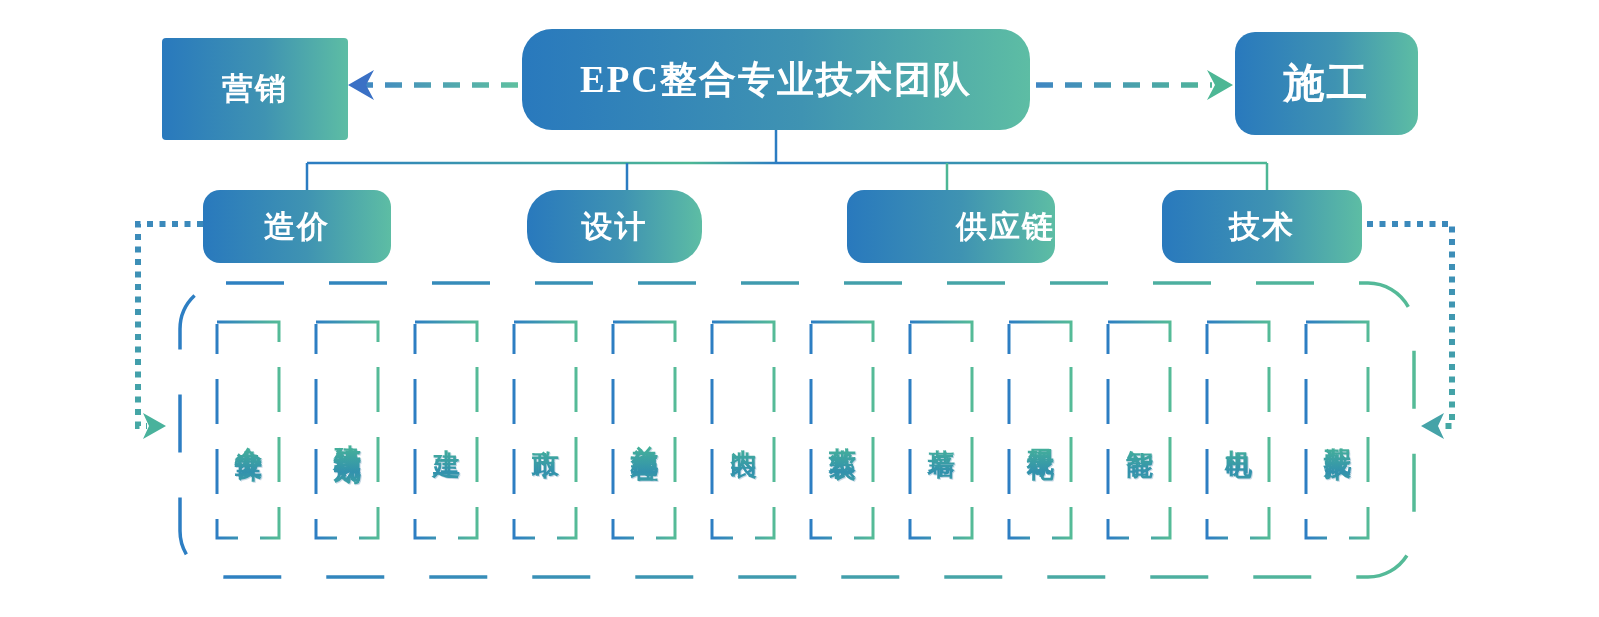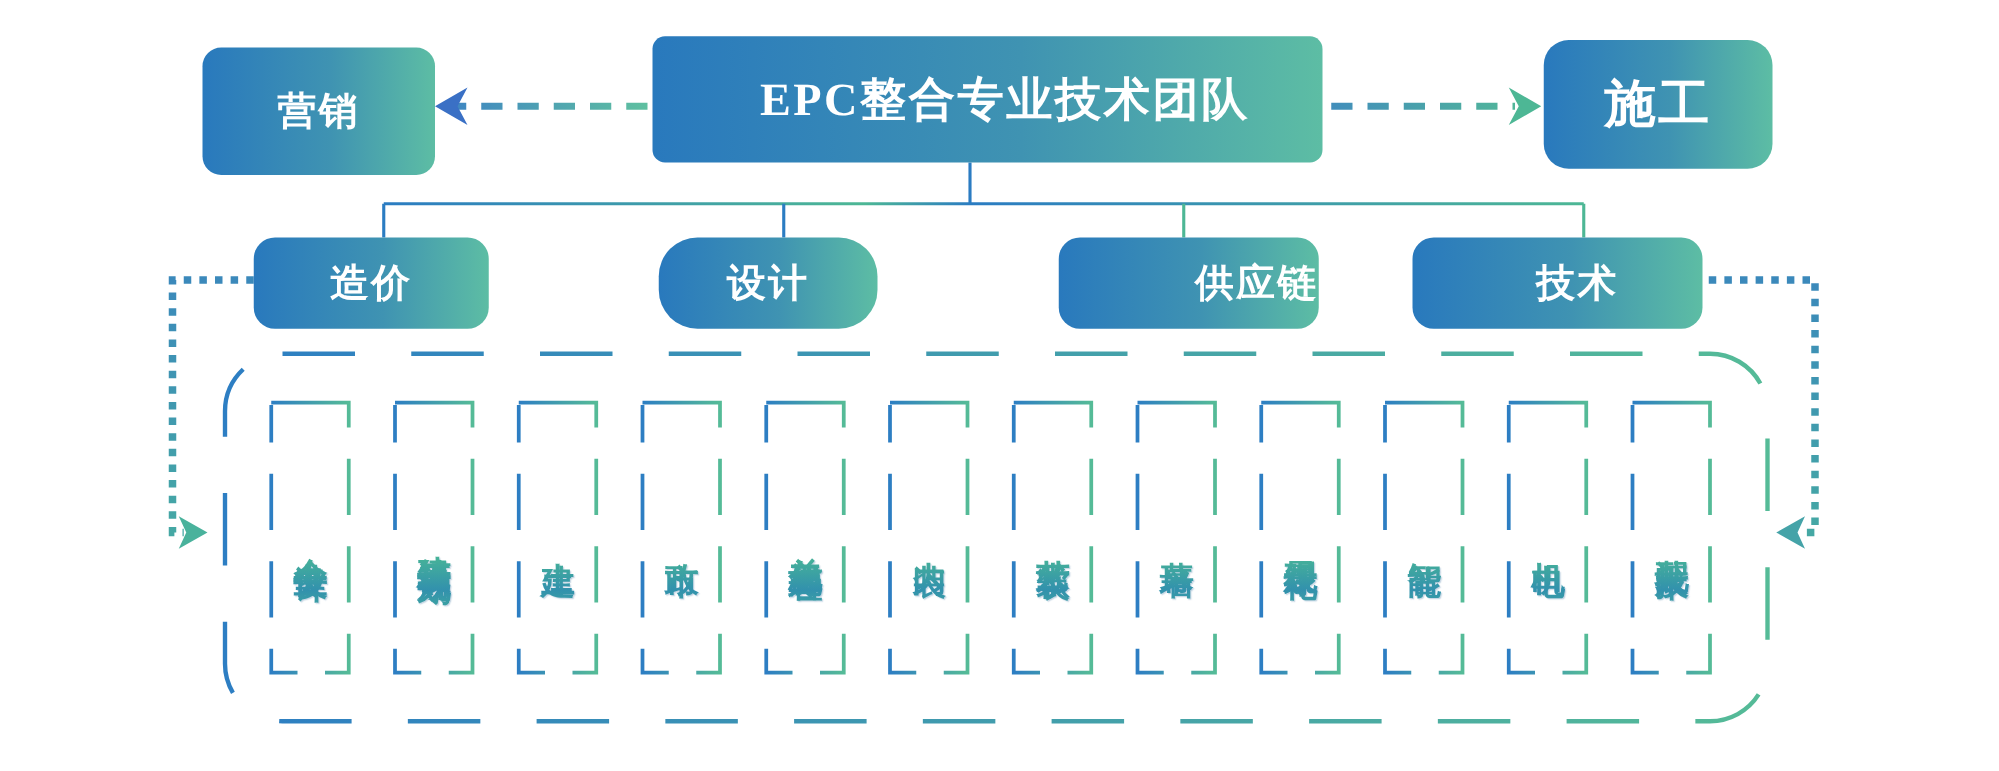--- a/index.html
+++ b/index.html
@@ -6,28 +6,28 @@
   .stage{
     position:relative;width:1599px;height:617px;background:#ffffff;overflow:hidden;
     font-family:"Liberation Serif","DejaVu Serif",serif;
   }
   .svg-layer{position:absolute;left:0;top:0;width:1599px;height:617px;}
   .node{
     position:absolute;display:flex;align-items:center;justify-content:center;
     color:#ffffff;font-weight:bold;letter-spacing:2px;
     background:linear-gradient(90deg,#2979bd 0%,#3f93b2 55%,#5dbda4 100%);
   }
-  .node-root{left:522px;top:29px;width:508px;height:101px;border-radius:10px;font-size:37px;padding-left:28px;}
-  .node-side-l{left:162px;top:38px;width:186px;height:102px;border-radius:15px;font-size:31px;}
+  .node-root{left:522px;top:29px;width:508px;height:101px;border-radius:30px;font-size:37px;}
+  .node-side-l{left:162px;top:38px;width:186px;height:102px;border-radius:4px;font-size:31px;}
   .node-side-r{left:1235px;top:32px;width:183px;height:103px;border-radius:20px;font-size:41px;}
   .branch{top:190px;height:73px;border-radius:17px;font-size:31px;}
   .branch-1{left:203px;width:188px;}
   .branch-2{left:527px;width:175px;border-radius:31px;}
   .branch-3{left:847px;width:208px;justify-content:flex-end;}
-  .branch-4{left:1130px;width:200px;padding-left:32px;}
+  .branch-4{left:1162px;width:200px;}
   .spec{
     position:absolute;top:322px;width:62px;height:216px;
     display:flex;align-items:center;justify-content:center;
     writing-mode:vertical-rl;text-orientation:upright;
     font-size:27px;font-weight:bold;line-height:1;letter-spacing:2px;
     background:repeating-linear-gradient(180deg,#49b795 0px,#3291ad 30px,#49b795 60px);
     -webkit-background-clip:text;background-clip:text;color:transparent;
     filter:drop-shadow(1px 1px 0 rgba(40,100,150,0.25));
   }
   .s0{left:217px;}.s1{left:316px;}.s2{left:415px;}.s3{left:514px;}

